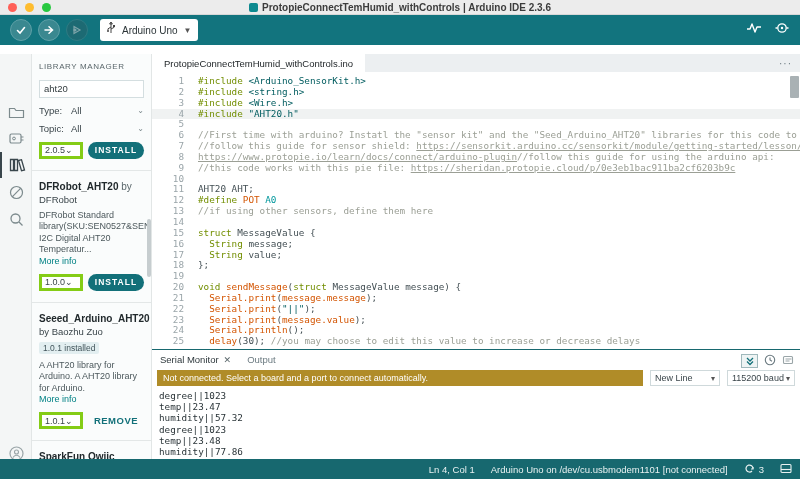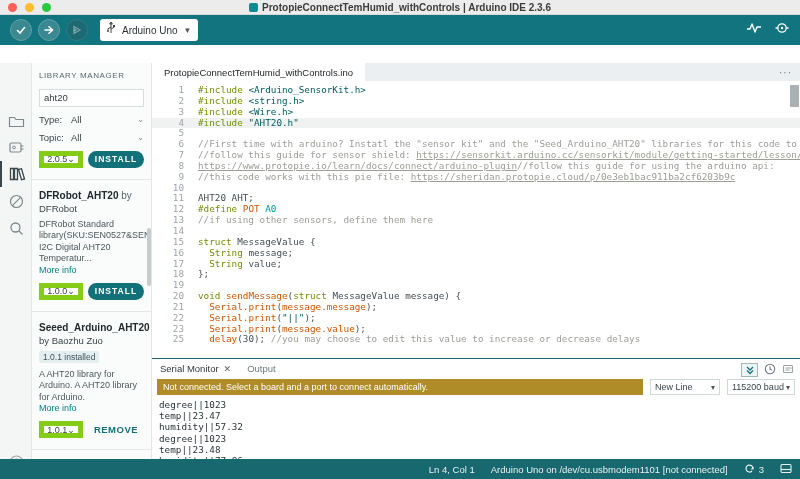--- a/index.html
+++ b/index.html
@@ -18,38 +18,38 @@
   .toolbar { position:absolute; top:15px; left:0; width:800px; height:30px; background:#12747e; display:flex; align-items:center; padding:0 10px; }
   .tbtn { width:22px; height:22px; border-radius:50%; background:#3a8890; border:1px solid #5ea0a7; display:flex; align-items:center; justify-content:center; margin-right:6px; }
   .tbtn svg { display:block; }
   .tbtn.disabled { background:#1d6a73; border-color:#2f7b83; }
   .board-select { margin-left:6px; height:22px; min-width:95px; background:#fff; border-radius:3px; display:flex; align-items:center; padding:0 6px; gap:6px; }
   .board-select .label { font-size:10px; color:#2b3437; }
   .caret { font-size:8px; color:#555; }
   .toolbar-right { margin-left:auto; display:flex; align-items:center; gap:12px; }
 
   
-  .main { position:absolute; top:63px; left:0; width:800px; height:414px; display:flex; }
+  .main { position:absolute; top:54px; left:0; width:800px; height:414px; display:flex; }
 
   
   .activitybar { width:32px; height:100%; background:#f4f6f6; border-right:1px solid #e2e6e6; position:relative; flex:none; }
   .act-icon { position:absolute; left:8px; width:17px; height:17px; }
   .act-indicator { position:absolute; left:0; width:2px; height:26px; background:#39464c; }
   .act-bottom { position:absolute; left:8px; bottom:6px; width:17px; height:17px; }
 
   
   .sidebar { width:120px; height:100%; background:#fafcfc; border-right:1px solid #e2e6e6; position:relative; flex:none; padding:8px 7px 0 7px; overflow:hidden; }
   .lm-header { font-size:8px; letter-spacing:0.6px; color:#5a676b; margin-bottom:7px; }
   .search-box { width:100%; height:18px; background:#fff; border:1px solid #d4dee0; font-size:9.5px; color:#323b3e; padding:0 4px; font-family:"Liberation Sans", sans-serif; }
   .filter-row { display:flex; align-items:center; margin-top:7px; font-size:9.5px; color:#3a454a; }
   .filter-row .flabel { width:32px; }
   .filter-row .fval { flex:1; }
   .filter-row .fcaret { font-size:8px; color:#7b888c; }
   .ver-row { display:flex; align-items:center; margin-top:8px; gap:5px; }
-  .ver-select { width:44px; height:17px; background:#fff; border:5px solid #84cc16; font-size:9px; color:#3a454a; display:flex; align-items:center; justify-content:center; padding:0 3px; }
+  .ver-select { width:44px; height:17px; background:#fff; border:3px solid #84cc16; font-size:9px; color:#3a454a; display:flex; align-items:center; justify-content:flex-start; padding:0 3px; }
   .pill { height:17px; flex:1; background:#127079; border-radius:9px; color:#fff; font-size:8.5px; font-weight:bold; letter-spacing:1px; display:flex; align-items:center; justify-content:center; }
   .divider { height:1px; background:#e3e7e7; margin:11px -7px 10px -7px; }
   .lib-name { font-size:10px; font-weight:bold; color:#21292c; line-height:12px; }
   .lib-by { font-weight:normal; color:#5a676b; }
   .lib-author { font-size:9.5px; color:#3a454a; margin-top:1px; }
   .lib-badge { display:inline-block; margin-top:4px; background:#e2eef0; color:#41545a; font-size:8.5px; padding:1px 4px; border-radius:2px; }
   .lib-desc { font-size:9px; color:#4c585c; line-height:11.5px; margin-top:5px; }
   .more-info { font-size:9px; color:#008184; }
   .remove-link { flex:1; text-align:center; font-size:9.5px; font-weight:bold; color:#127079; letter-spacing:0.5px; }
   .side-scroll { position:absolute; right:0; top:165px; width:4px; height:58px; background:#c6cdcf; border-radius:2px; }
@@ -287,20 +287,21 @@
             <div class="code-line"><span class="gutter">14</span></div>
             <div class="code-line"><span class="gutter">15</span><span class="c-kw">struct</span><span class="c-def"> MessageValue {</span></div>
             <div class="code-line"><span class="gutter">16</span><span class="c-def">  </span><span class="c-kw">String</span><span class="c-def"> message;</span></div>
             <div class="code-line"><span class="gutter">17</span><span class="c-def">  </span><span class="c-kw">String</span><span class="c-def"> value;</span></div>
             <div class="code-line"><span class="gutter">18</span><span class="c-def">};</span></div>
             <div class="code-line"><span class="gutter">19</span></div>
             <div class="code-line"><span class="gutter">20</span><span class="c-kw">void</span><span class="c-def"> </span><span class="c-fn">sendMessage</span><span class="c-def">(</span><span class="c-kw">struct</span><span class="c-def"> MessageValue message) {</span></div>
             <div class="code-line"><span class="gutter">21</span><span class="c-def">  </span><span class="c-fn">Serial.print</span><span class="c-def">(</span><span class="c-fn">message.message</span><span class="c-def">);</span></div>
             <div class="code-line"><span class="gutter">22</span><span class="c-def">  </span><span class="c-fn">Serial.print</span><span class="c-def">(</span><span class="c-str">"||"</span><span class="c-def">);</span></div>
             <div class="code-line"><span class="gutter">23</span><span class="c-def">  </span><span class="c-fn">Serial.print</span><span class="c-def">(</span><span class="c-fn">message.value</span><span class="c-def">);</span></div>
+            <div class="code-line"><span class="gutter">24</span><span class="c-def">  </span><span class="c-fn">Serial.println</span><span class="c-def">();</span></div>
             <div class="code-line"><span class="gutter">25</span><span class="c-def">  </span><span class="c-fn">delay</span><span class="c-def">(</span><span class="c-num">30</span><span class="c-def">); </span><span class="c-com">//you may choose to edit this value to increase or decrease delays</span></div>
           </div>
         <div class="ed-scroll"></div>
       </div>
 
       <div class="serialpanel">
         <div class="sp-tabs">
           <div class="sp-tab">
             <span>Serial Monitor</span>
             <span class="close-x">✕</span>

